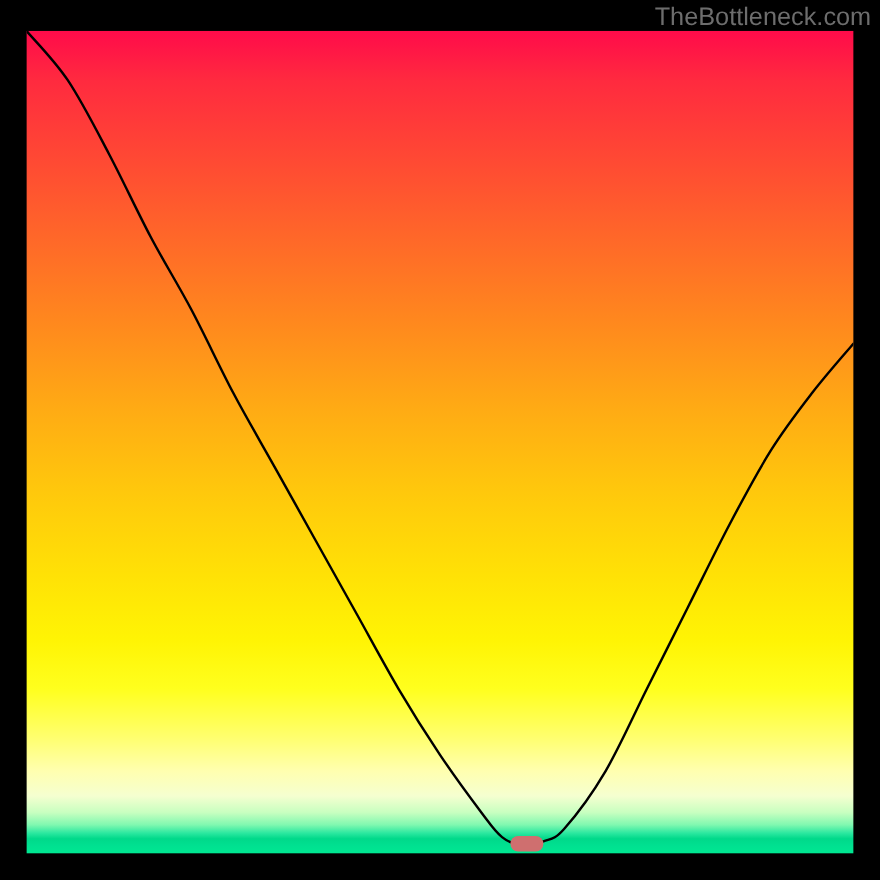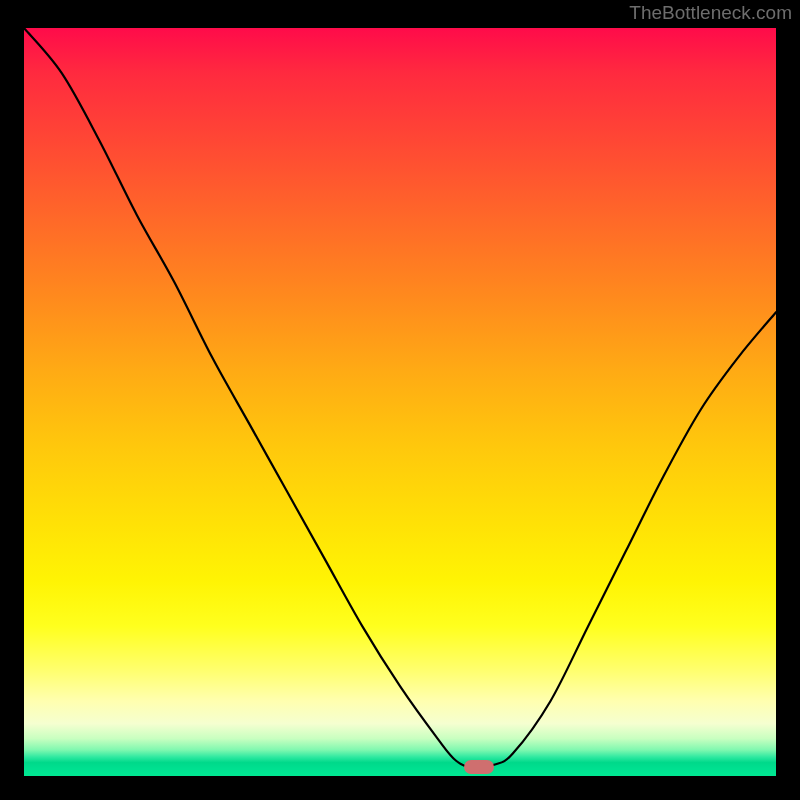--- a/index.html
+++ b/index.html
@@ -15,21 +15,21 @@
     position: relative;
     width: 800px;
     height: 800px;
     background: #000;
   }
   .watermark {
     position: absolute;
     top: 2px;
     right: 8px;
     color: #6d6d6d;
-    font-size: 19px;
+    font-size: 23px;
     font-weight: 400;
     letter-spacing: 0px;
     z-index: 5;
   }
   .plot-area {
     position: absolute;
     left: 24px;
     top: 28px;
     width: 752px;
     height: 748px;

